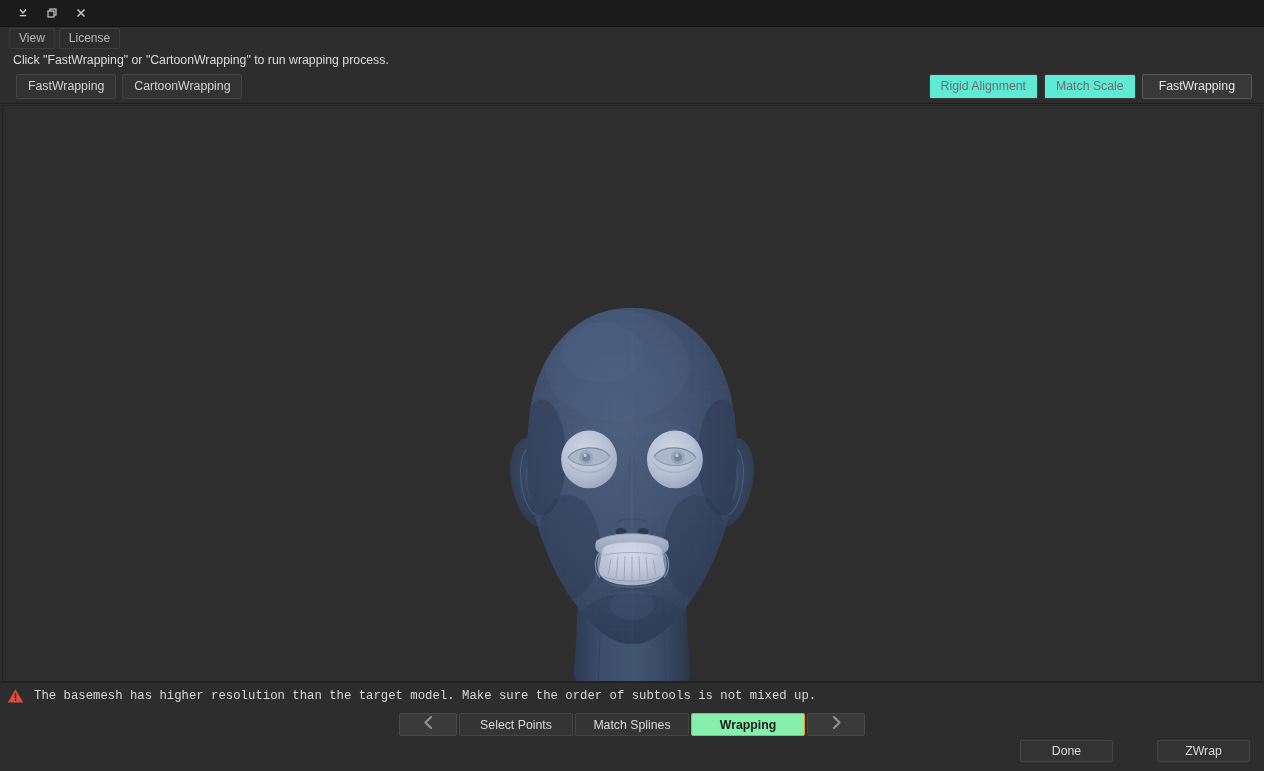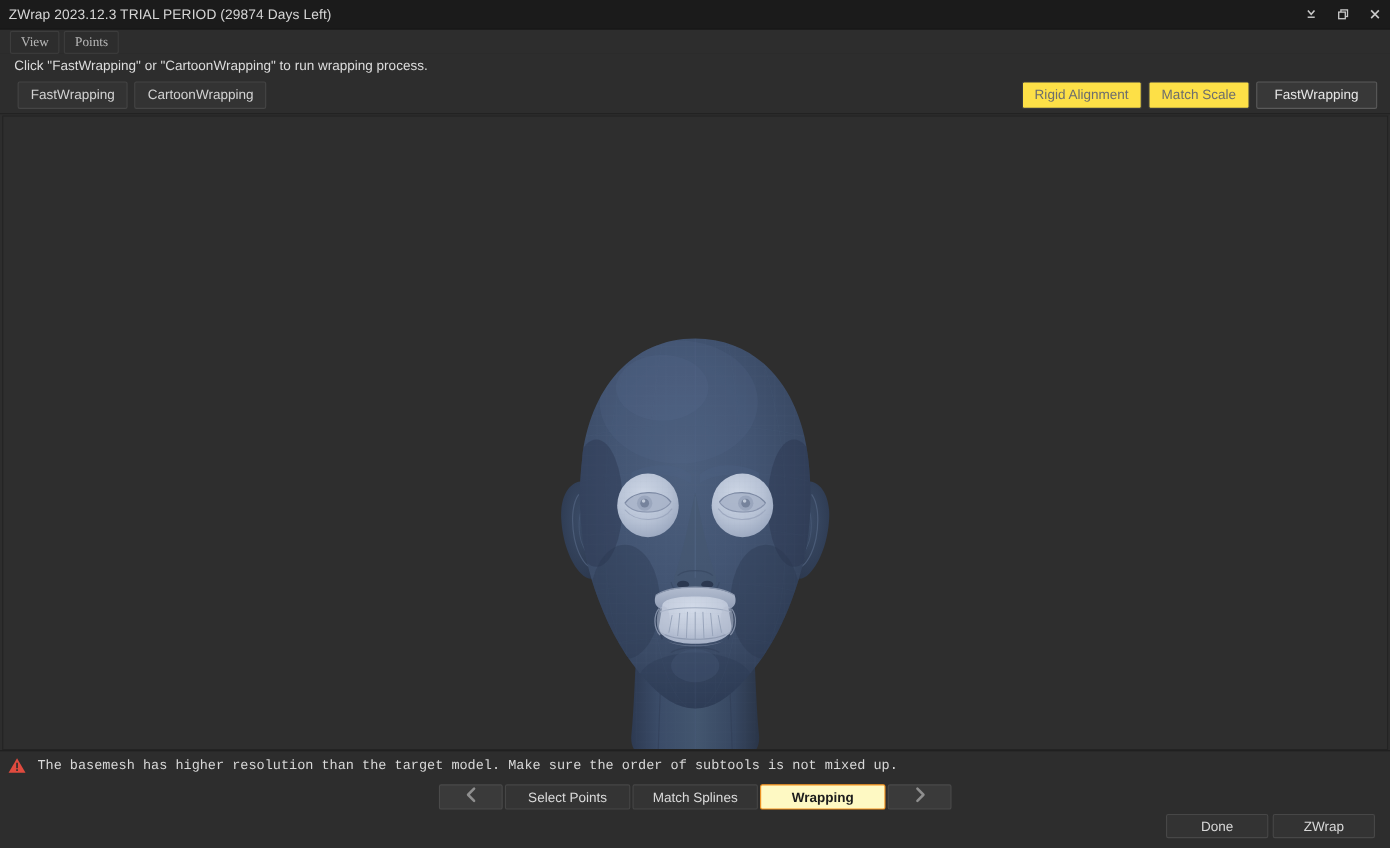--- a/index.html
+++ b/index.html
@@ -56,21 +56,20 @@
 
   
   .menubar {
     height: 22px;
     background: #2d2d2d;
     display: flex;
     align-items: center;
     padding-left: 9px;
     gap: 4px;
     flex: 0 0 auto;
-    font-family: Liberation Serif, serif;
   }
   .menu-item {
     font-size: 12px;
     color: #b8b8b8;
     padding: 2px 9px 3px 9px;
     border: 1px solid #3d3d3d;
     border-radius: 2px;
     background: #2d2d2d;
     line-height: 14px;
     cursor: default;
@@ -110,21 +109,21 @@
     background: #333333;
     border: 1px solid #454545;
     border-radius: 2px;
     padding: 4px 11px 5px 11px;
     line-height: 14px;
     cursor: default;
     white-space: nowrap;
   }
   .tbtn.disabled {
     color: #6d6d6d;
-    background: #fde047;
+    background: #5eead4;
     border-color: #3a3a3a;
     cursor: default;
   }
   .tbtn.emphasis {
     background: #383838;
     border-color: #5a5a5a;
     color: #e6e6e6;
     padding-left: 16px;
     padding-right: 16px;
   }
@@ -201,21 +200,21 @@
     display: flex;
     align-items: center;
     justify-content: center;
     font-size: 12.3px;
     color: #dadada;
     cursor: default;
     padding: 0 12px;
     white-space: nowrap;
   }
   .nav-tab.active {
-    background: #fef9c3;
+    background: #86efac;
     border-color: #f7941e;
     color: #1c1c1c;
     font-weight: 600;
   }
 
   .actionrow {
     position: absolute;
     right: 14px;
     bottom: 9px;
     display: flex;
@@ -226,29 +225,29 @@
     height: 22px;
     background: #333333;
     border: 1px solid #474747;
     border-radius: 2px;
     display: flex;
     align-items: center;
     justify-content: center;
     font-size: 12.3px;
     color: #d8d8d8;
     cursor: default;
+    margin-left: 40px;
   }
 </style>
 </head>
 <body>
 
 <div id="app">
 
   <div class="titlebar">
-    <div class="titlebar-title">ZWrap 2023.12.3  TRIAL PERIOD (29874 Days Left)</div>
     <div class="win-controls">
       <div class="win-btn">
         <span>
           <svg width="12" height="12" viewBox="0 0 12 12">
             <path d="M3 2.5 L6 6 L9 2.5" fill="none" stroke="#c9c9c9" stroke-width="1.4"></path>
             <rect x="2.8" y="8" width="6.4" height="1.3" fill="#c9c9c9"></rect>
           </svg>
         </span>
       </div>
       <div class="win-btn">
@@ -264,21 +263,21 @@
           <svg width="12" height="12" viewBox="0 0 12 12">
             <path d="M2.5 2.5 L9.5 9.5 M9.5 2.5 L2.5 9.5" stroke="#c9c9c9" stroke-width="1.5" fill="none"></path>
           </svg>
         </span>
       </div>
     </div>
   </div>
 
   <div class="menubar">
     <div class="menu-item">View</div>
-    <div class="menu-item">Points</div>
+    <div class="menu-item">License</div>
   </div>
 
   <div class="hintline">
     <div class="hintline-text">Click "FastWrapping" or "CartoonWrapping" to run wrapping process.</div>
   </div>
 
   <div class="toolbar">
     <div class="toolbar-left">
       <div class="tbtn">FastWrapping</div>
       <div class="tbtn">CartoonWrapping</div>

